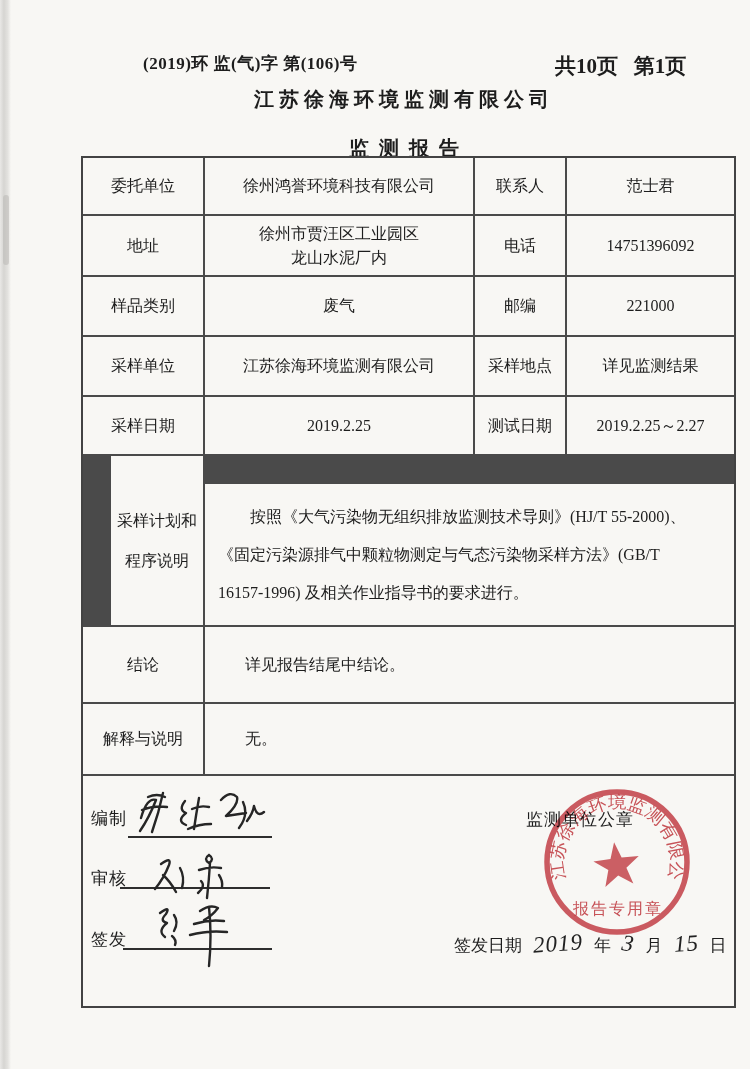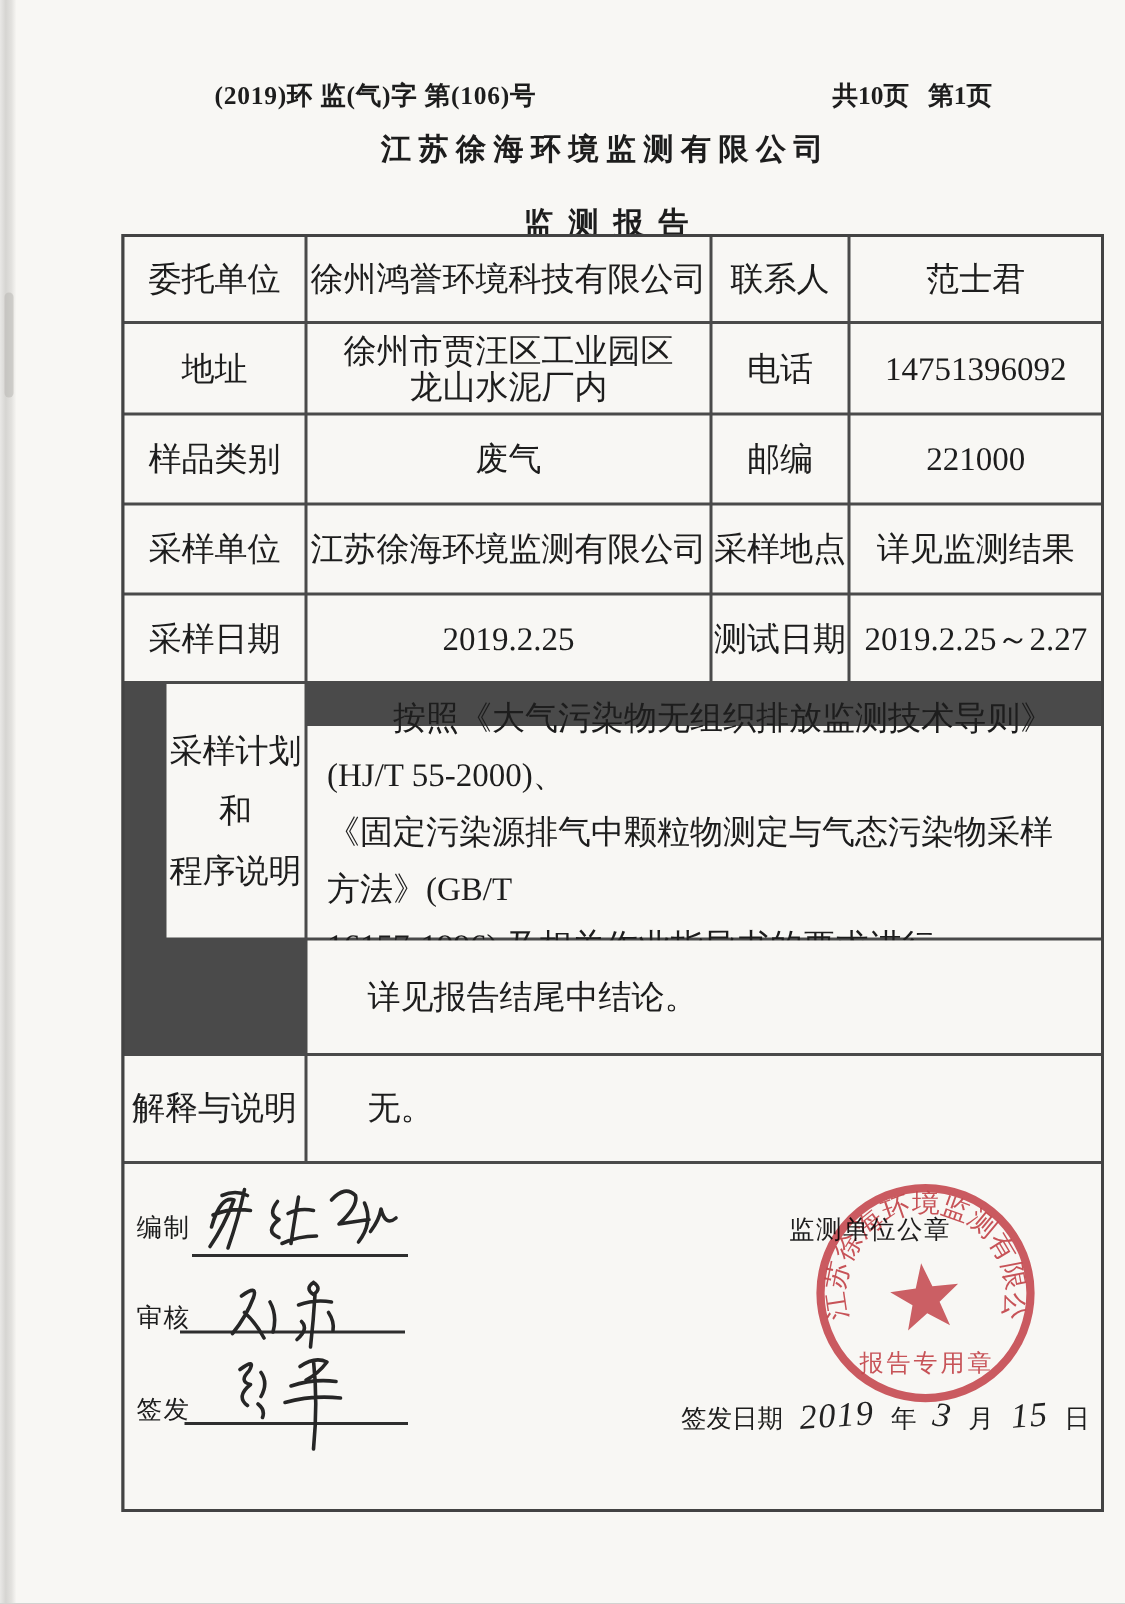--- a/index.html
+++ b/index.html
@@ -18,21 +18,21 @@
   .scan-smudge {
     position: absolute; left: 3px; top: 195px; width: 6px; height: 70px;
     background: #b9b8b5; opacity: .55; border-radius: 3px;
   }
   .doc-no {
     position: absolute; left: 143px; top: 52px;
     font-size: 17px; font-weight: bold; white-space: pre; letter-spacing: .5px;
   }
   .page-info {
     position: absolute; left: 555px; top: 52px;
-    font-size: 17px; font-weight: bold; white-space: pre;
+    font-size: 21px; font-weight: bold; white-space: pre;
   }
   .company-title {
     position: absolute; left: 254px; top: 86px;
     font-size: 20px; font-weight: bold; white-space: pre;
   }
   .report-title {
     position: absolute; left: 349px; top: 135px;
     font-size: 20px; font-weight: bold; white-space: pre;
   }
   .report-table {
@@ -41,21 +41,21 @@
     display: grid;
     grid-template-columns: 120px 268px 90px 167px;
     grid-template-rows: 56px 59px 58px 58px 57px 169px 75px 70px 1fr;
     gap: 2px;
     background: #4a4a4a;
     border: 2px solid #434343;
   }
   .cell {
     background: #f8f7f4;
     display: flex; align-items: center; justify-content: center;
-    font-size: 22px; text-align: center;
+    font-size: 16px; text-align: center;
     white-space: pre-line;
     line-height: 24px;
   }
   .cell.span3 { grid-column: 2 / 5; }
   .cell.left { justify-content: flex-start; text-align: left; }
   .cell.pad40 { padding-left: 40px; }
   .plan-label { line-height: 40px; margin-left: 28px; }
   .plan-value {
     padding: 0 12px 0 13px;
     text-indent: 2em;
@@ -128,20 +128,21 @@
     <div class="cell">2019.2.25</div>
     <div class="cell">测试日期</div>
     <div class="cell">2019.2.25～2.27</div>
 
     <div class="cell plan-label">采样计划和
 程序说明</div>
     <div class="cell span3 left plan-value">按照《大气污染物无组织排放监测技术导则》(HJ/T 55-2000)、
 《固定污染源排气中颗粒物测定与气态污染物采样方法》(GB/T
 16157-1996) 及相关作业指导书的要求进行。</div>
 
+    <div class="cell">结论</div>
     <div class="cell span3 left pad40">详见报告结尾中结论。</div>
 
     <div class="cell">解释与说明</div>
     <div class="cell span3 left pad40">无。</div>
 
     <div class="bottom-cell">
       <div class="sig-label" style="left:8px; top:31px;">编制</div>
       <div class="sig-line" style="left:45px; top:60px; width:144px;"></div>
       <svg class="sig-svg" style="left:50px; top:12px;" width="135" height="52" viewBox="0 0 135 52">
         <path d="M8 30 Q14 9 23 12 Q16 30 7 43 M15 9 Q24 5 32 9 M30 5 Q26 24 19 44 M9 22 Q21 17 34 19"></path>

